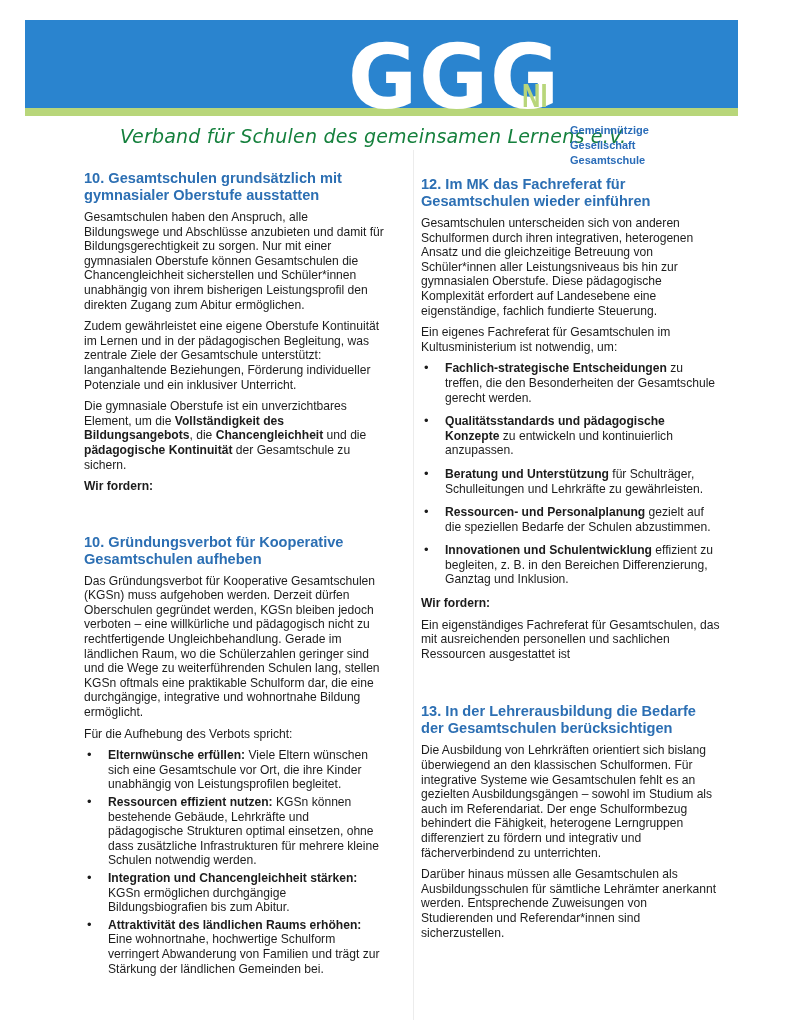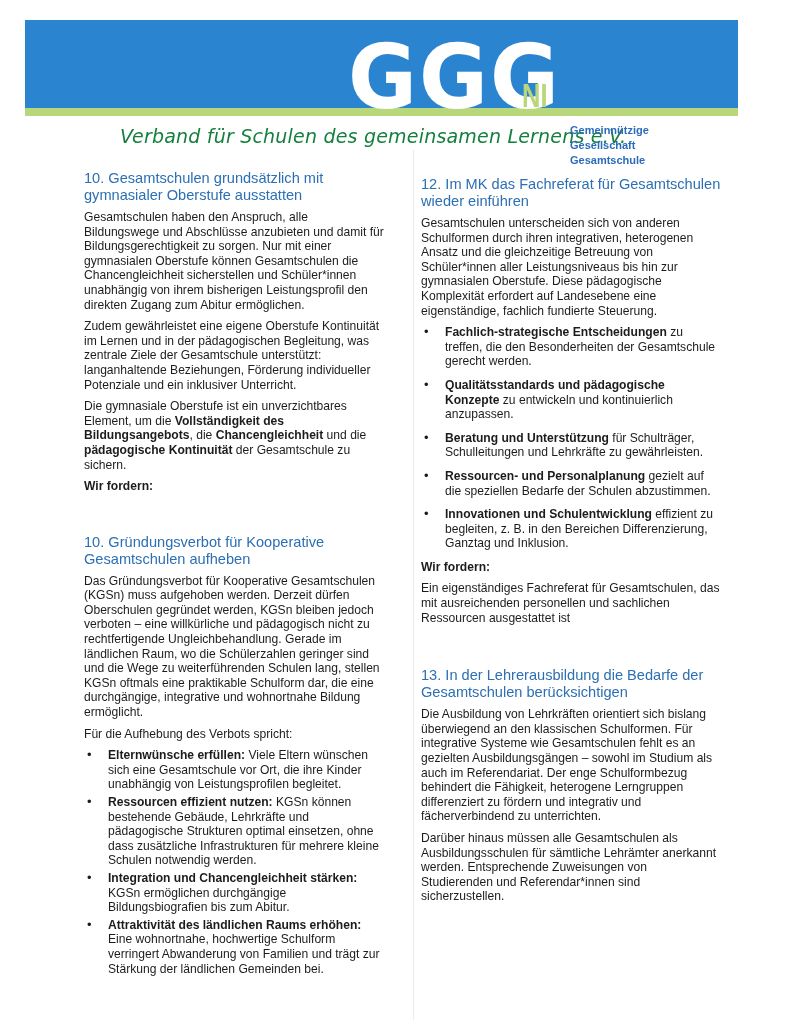--- a/index.html
+++ b/index.html
@@ -15,21 +15,21 @@
     .logo-ni { position: absolute; left: 522px; top: 78px; font-family: "Liberation Sans", sans-serif;
                font-weight: bold; font-size: 34px; line-height: 34px; color: #b8d67a;
                transform: scaleX(0.75); transform-origin: left; }
     .tagline { position: absolute; left: 120px; top: 125px; font-family: "DejaVu Sans", sans-serif;
                font-size: 19px; color: #15803d; letter-spacing: 0.2px; font-style: italic; }
     .org-name { position: absolute; left: 570px; top: 123px; font-size: 11px; font-weight: bold;
                 color: #2a6cb8; line-height: 15px; }
     .col { position: absolute; font-size: 12.1px; line-height: 14.6px; }
     .col-left { left: 84px; top: 170px; width: 300px; }
     .col-right { left: 421px; top: 176px; width: 300px; }
-    h2 { color: #2c6fb3; font-size: 14.6px; line-height: 17px; margin: 0 0 6px 0; font-weight: normal; }
+    h2 { color: #2c6fb3; font-size: 14.6px; line-height: 17px; margin: 0 0 6px 0; font-weight: bold; }
     p { margin: 0 0 7px 0; }
     .demand { font-weight: bold; margin: 0 0 7px 0; }
     ul { list-style: none; margin: 0 0 6px 0; padding: 0; }
     li { position: relative; padding-left: 24px; margin-bottom: 9px; }
     li.tight { margin-bottom: 3px; }
     li::before { content: "\2022"; position: absolute; left: 3px; top: 0; font-size: 13px; }
     b { font-weight: bold; }
     .divider { position: absolute; left: 413px; top: 150px; width: 1px; height: 870px; background: #ececec; }
   </style>
 </head>
@@ -68,20 +68,21 @@
       <li class="tight"><b>Attraktivität des ländlichen Raums erhöhen:</b><span> Eine wohnortnahe, hochwertige Schulform verringert Abwanderung von Familien und trägt zur Stärkung der ländlichen Gemeinden bei.</span></li>
     </ul>
 
   </section>
 </div>
 
 <div class="col col-right">
   <section>
     <h2>12. Im MK das Fachreferat für Gesamtschulen wieder einführen</h2>
     <p>Gesamtschulen unterscheiden sich von anderen Schulformen durch ihren integrativen, heterogenen Ansatz und die gleichzeitige Betreuung von Schüler*innen aller Leistungsniveaus bis hin zur gymnasialen Oberstufe. Diese pädagogische Komplexität erfordert auf Landesebene eine eigenständige, fachlich fundierte Steuerung.</p>
+    <p>Ein eigenes Fachreferat für Gesamtschulen im Kultusministerium ist notwendig, um:</p>
     <ul>
       <li><b>Fachlich-strategische Entscheidungen</b><span> zu treffen, die den Besonderheiten der Gesamtschule gerecht werden.</span></li>
       <li><b>Qualitätsstandards und pädagogische Konzepte</b><span> zu entwickeln und kontinuierlich anzupassen.</span></li>
       <li><b>Beratung und Unterstützung</b><span> für Schulträger, Schulleitungen und Lehrkräfte zu gewährleisten.</span></li>
       <li><b>Ressourcen- und Personalplanung</b><span> gezielt auf die speziellen Bedarfe der Schulen abzustimmen.</span></li>
       <li><b>Innovationen und Schulentwicklung</b><span> effizient zu begleiten, z. B. in den Bereichen Differenzierung, Ganztag und Inklusion.</span></li>
     </ul>
     <div class="demand">Wir fordern:</div>
     <p>Ein eigenständiges Fachreferat für Gesamtschulen, das mit ausreichenden personellen und sachlichen Ressourcen ausgestattet ist</p>
   </section>

